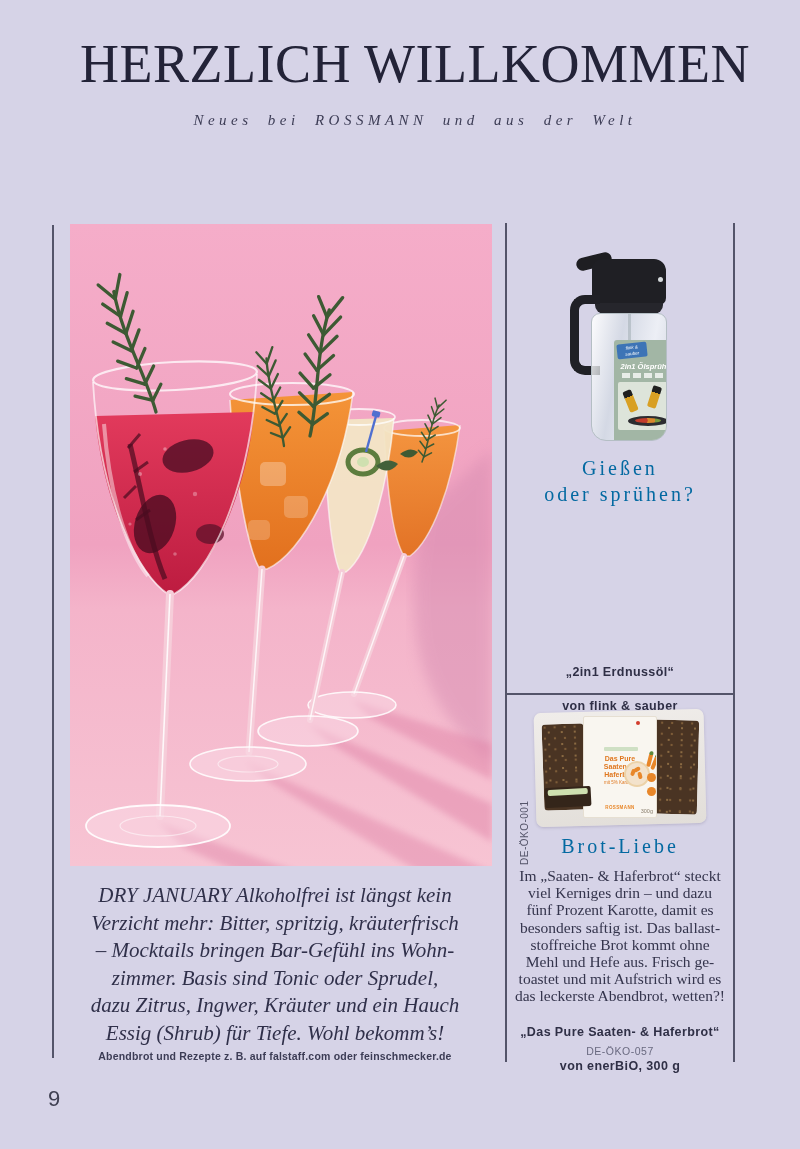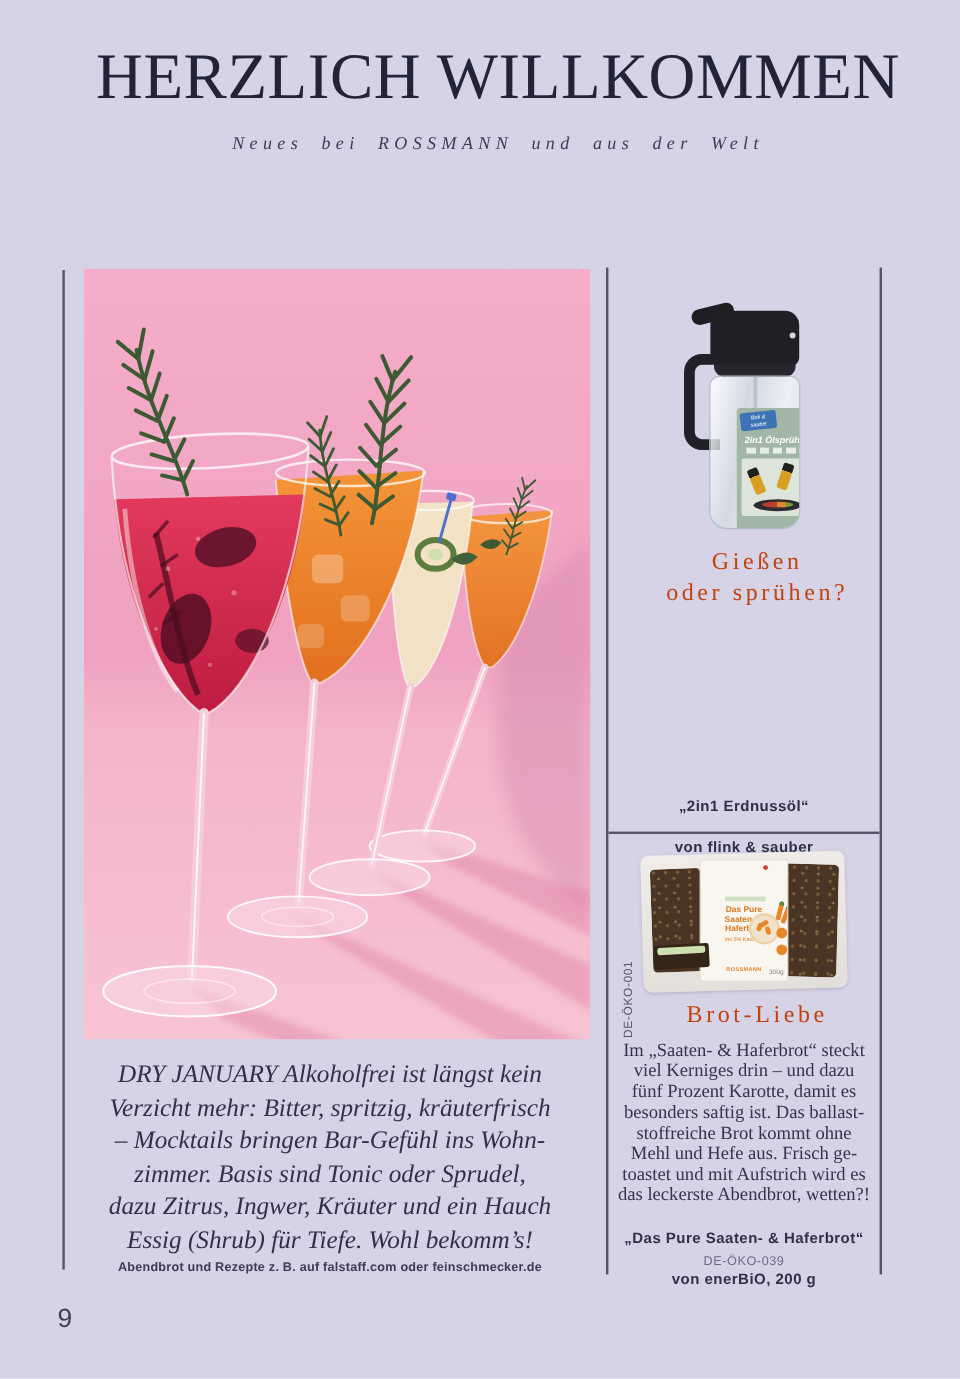--- a/index.html
+++ b/index.html
@@ -40,22 +40,22 @@
     font-size:10.5px; letter-spacing:0.2px; color:#3c3c55;
   }
   
   .right-col{
     position:absolute; left:505px; top:223px; width:226px; height:839px;
     border-left:2px solid #54546a; border-right:2px solid #54546a;
   }
   .box1{position:relative; height:470px; border-bottom:2px solid #54546a;}
   .box2{position:relative; height:367px;}
   .p-title{
-    position:absolute; left:11px; width:100%; text-align:center;
-    font-size:20px; letter-spacing:3px; color:#c2410c; line-height:26px;
+    position:absolute; left:0; width:100%; text-align:center;
+    font-size:20px; letter-spacing:3px; color:#0369a1; line-height:26px;
     white-space:pre-line;
   }
   .p-body{
     position:absolute; left:6px; width:214px; text-align:center;
     font-size:15.5px; line-height:17.2px; color:#34344c; white-space:pre-line;
   }
   .p-name{
     position:absolute; left:0; width:100%; text-align:center;
     font-family:"Liberation Sans", sans-serif; font-weight:bold;
     font-size:12.5px; line-height:17px; letter-spacing:0.4px; color:#2f2f46;
@@ -343,19 +343,19 @@
       <div class="p-body" style="top:172px">Im „Saaten- &amp; Haferbrot“ steckt
 viel Kerniges drin – und dazu
 fünf Prozent Karotte, damit es
 besonders saftig ist. Das ballast-
 stoffreiche Brot kommt ohne
 Mehl und Hefe aus. Frisch ge-
 toastet und mit Aufstrich wird es
 das leckerste Abendbrot, wetten?!</div>
       <div class="p-name" style="top:312px">
         <span>„Das Pure Saaten- &amp; Haferbrot“</span><br>
-        <span>von enerBiO, 200 g</span>
+        <span>von enerBiO, 300 g</span>
       </div>
-      <div class="eco-bottom">DE-ÖKO-039</div>
+      <div class="eco-bottom">DE-ÖKO-057</div>
     </div>
   </div>
 
 </div>
 
 </body></html>

